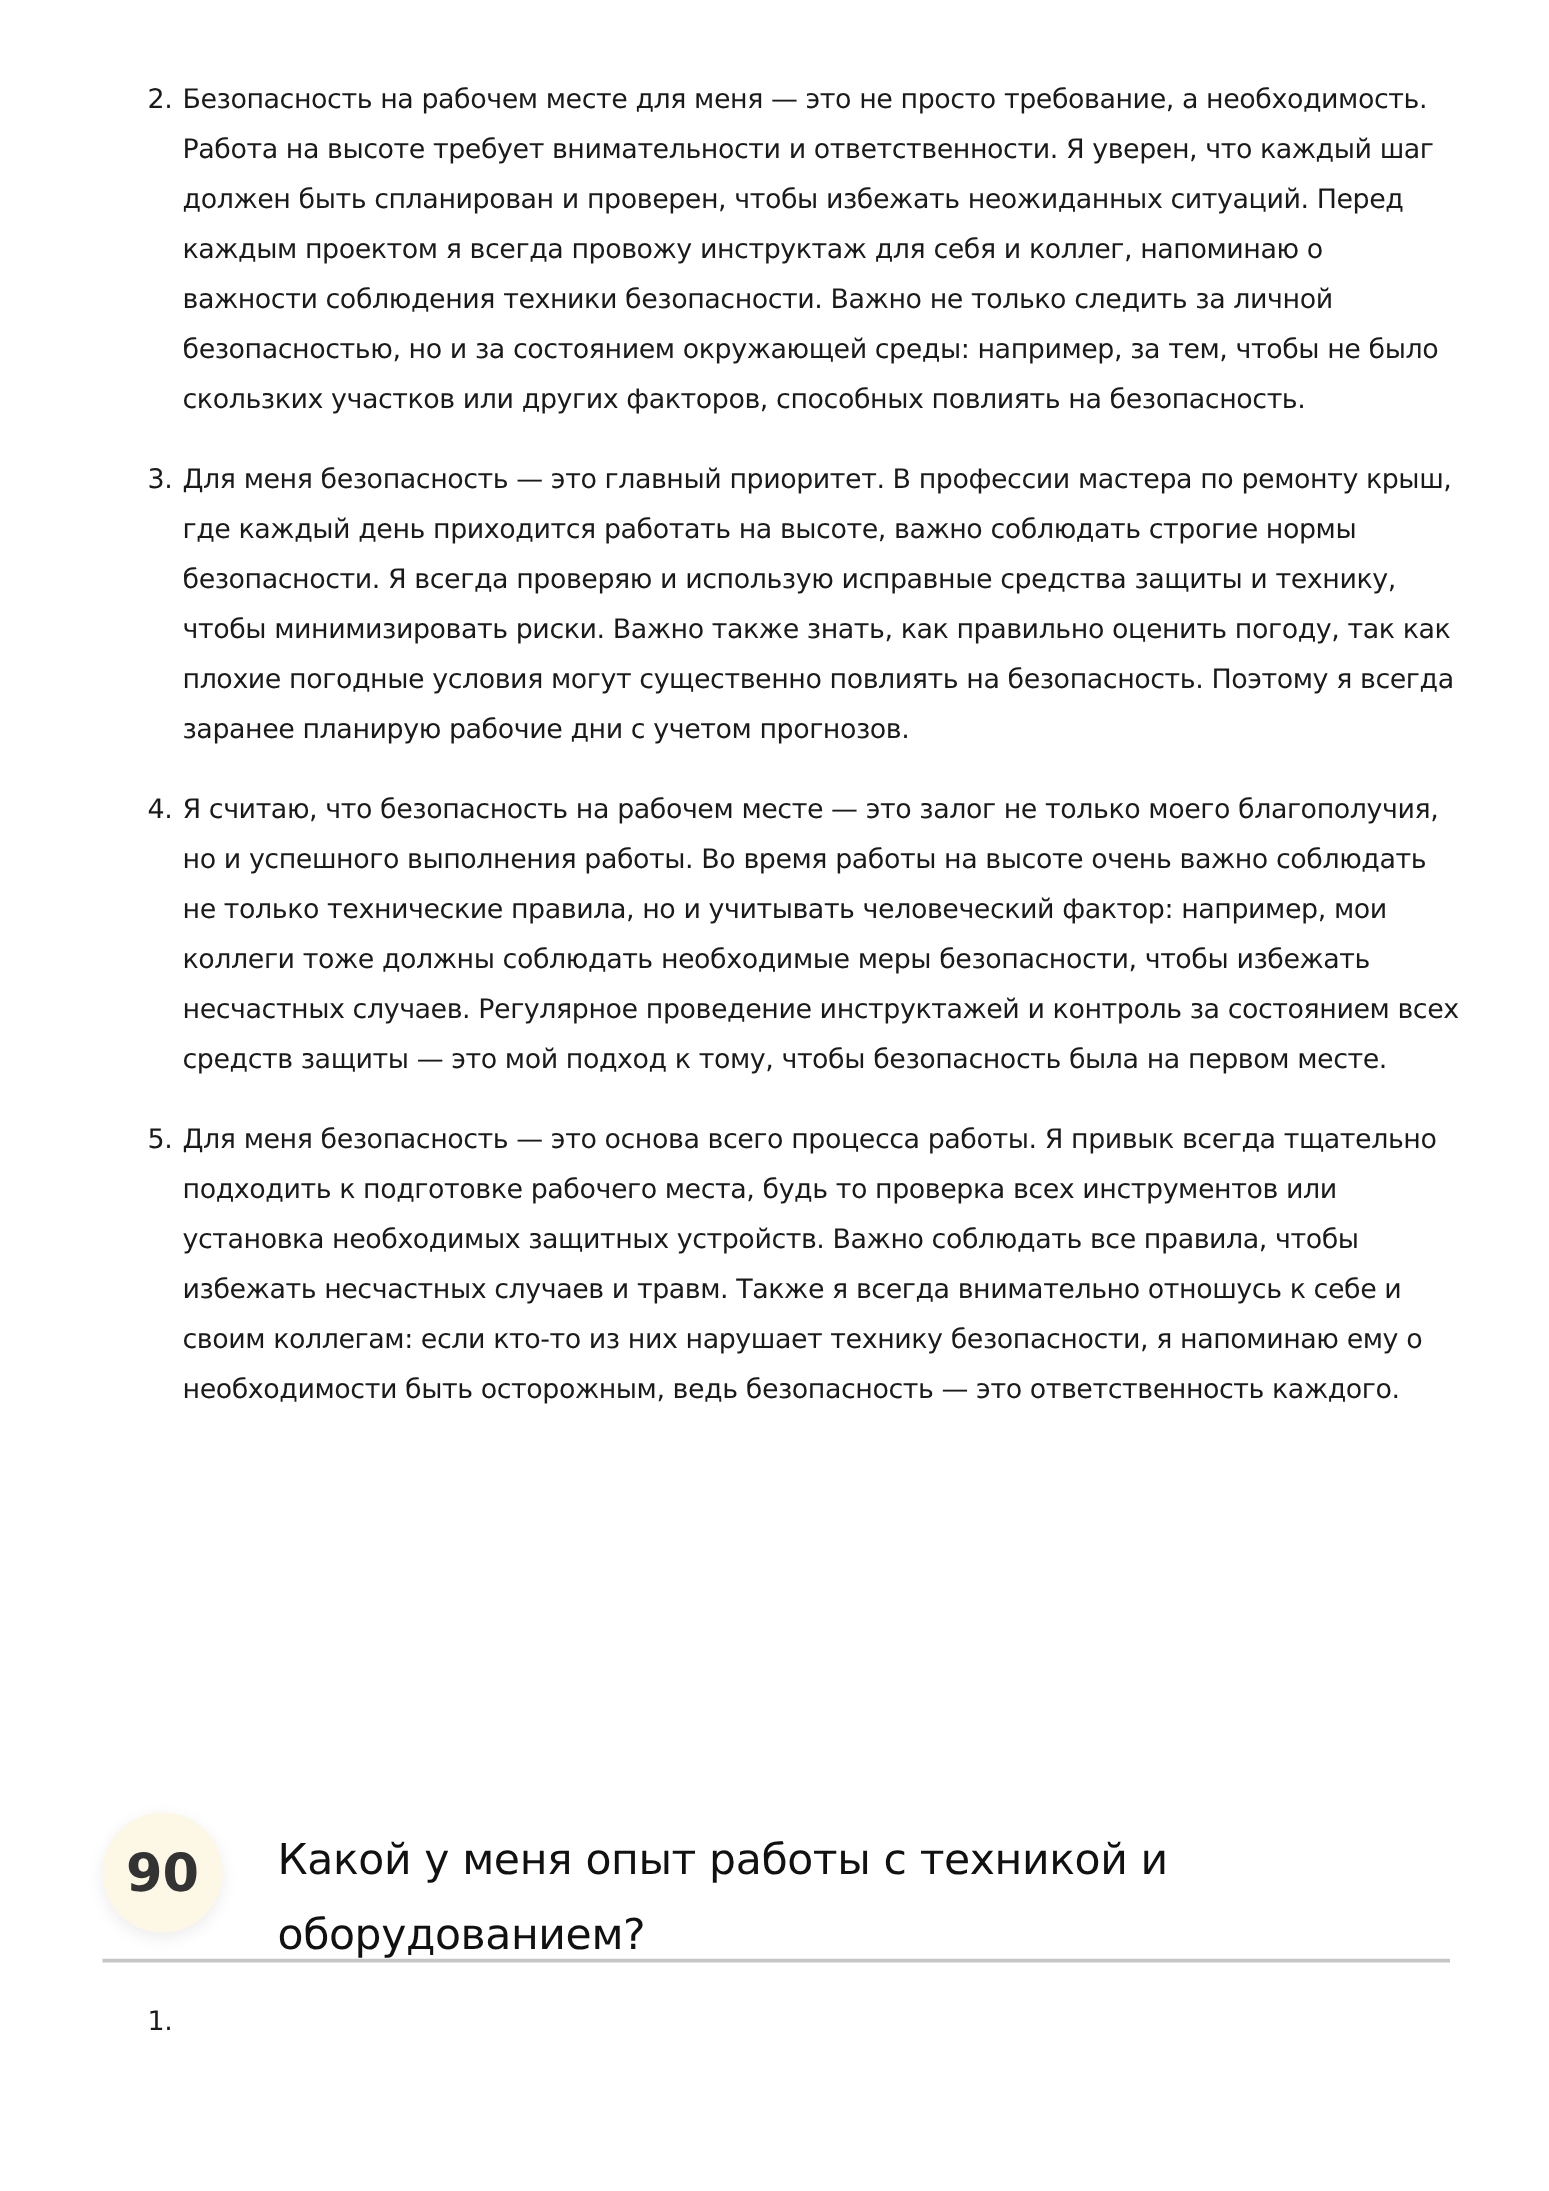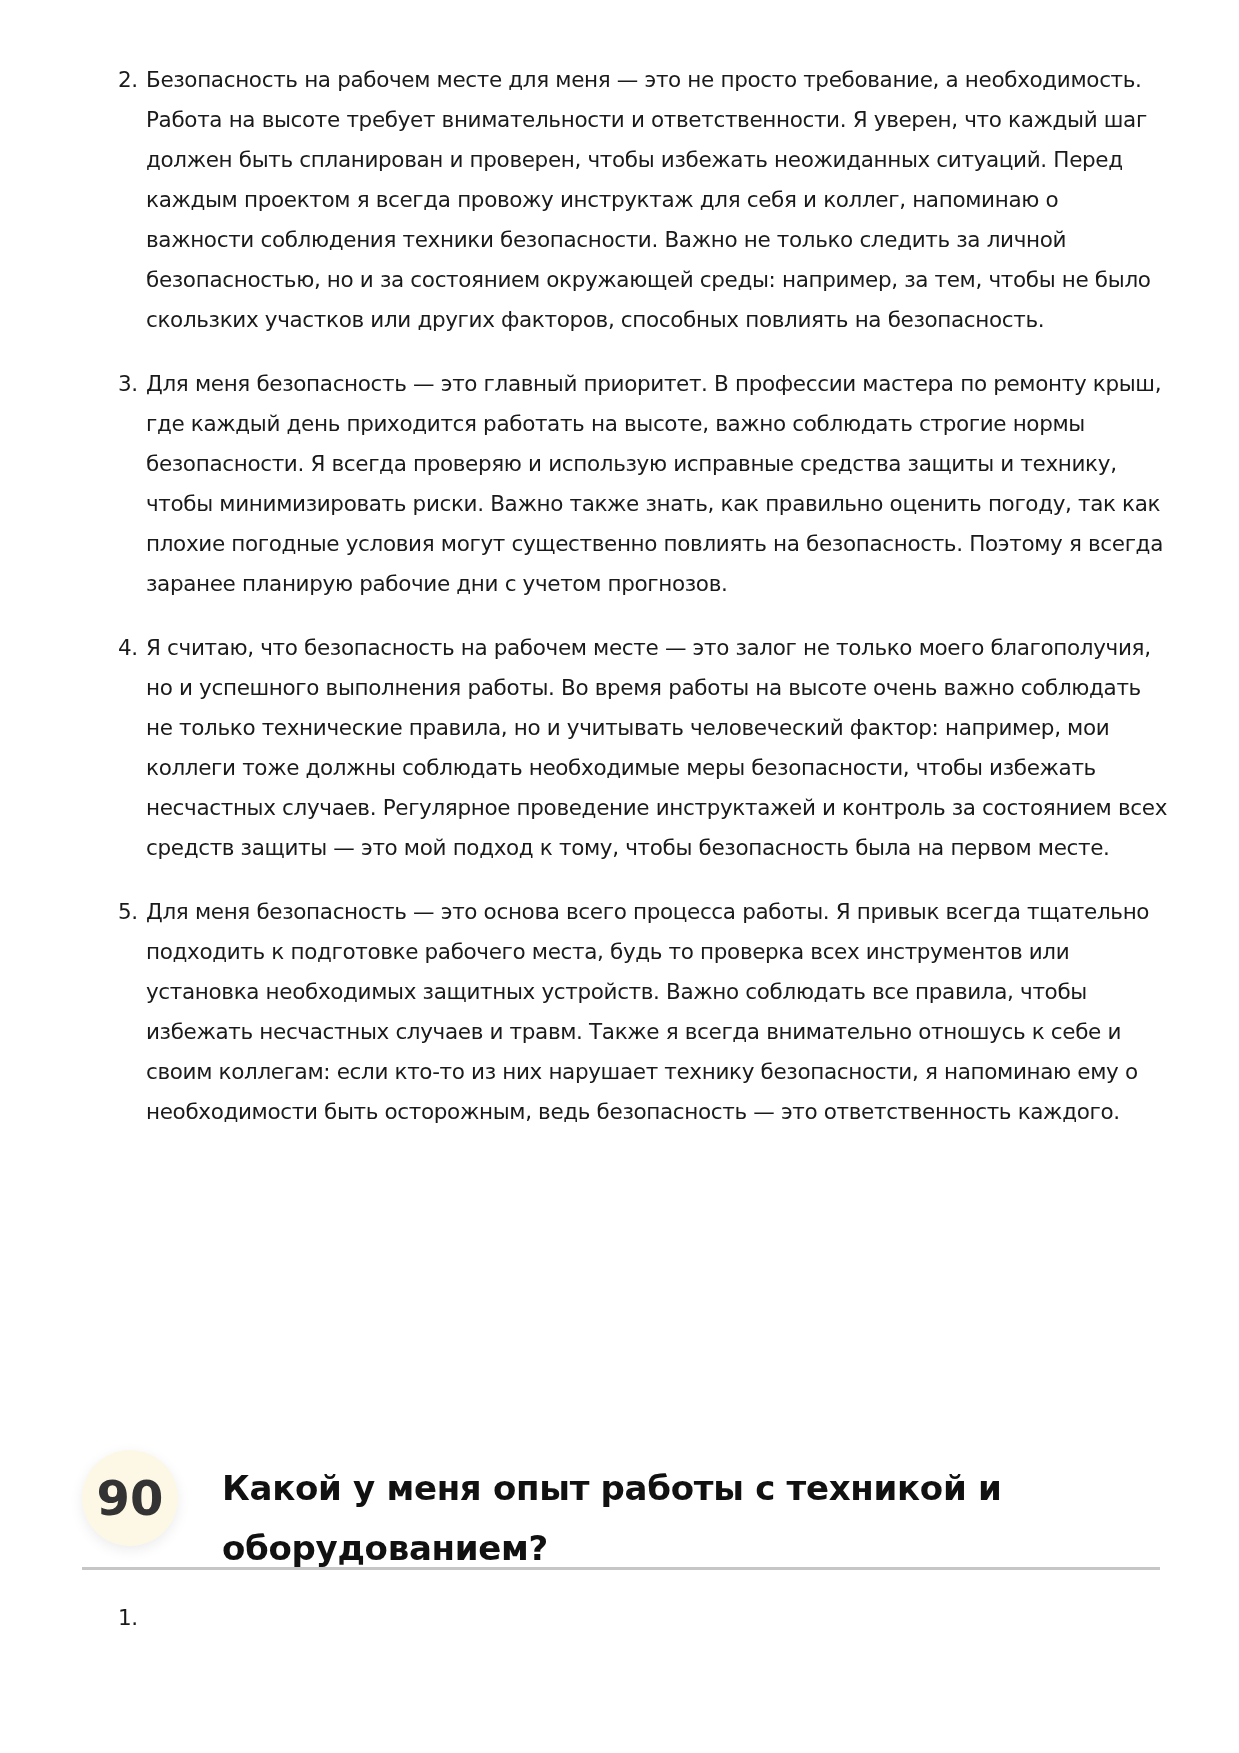--- a/index.html
+++ b/index.html
@@ -23,25 +23,25 @@
   #list-top { top: 60px; }
   .section-header {
     position: absolute; left: 82px; top: 1430px; width: 1078px; height: 130px;
   }
   .badge {
     position: absolute; left: 0; top: 20px;
     width: 96px; height: 96px; border-radius: 50%;
     background: #fdf8e6;
     box-shadow: 0 4px 14px rgba(0,0,0,0.08);
     display: flex; align-items: center; justify-content: center;
-    font-size: 48px; font-weight: bold; color: #333;
+    font-size: 42px; font-weight: bold; color: #333;
   }
   .section-title {
     position: absolute; left: 140px; top: 0; width: 900px;
-    font-size: 34px; font-weight: bold; line-height: 60px; color: #111;
+    font-size: 34px; font-weight: normal; line-height: 60px; color: #111;
     letter-spacing: -0.3px;
   }
   .divider {
     position: absolute; left: 82px; top: 1567px; width: 1078px; height: 3px;
     background: #c6c6c6;
   }
   #list-bottom { top: 1598px; }
 </style>
 </head>
 <body>

